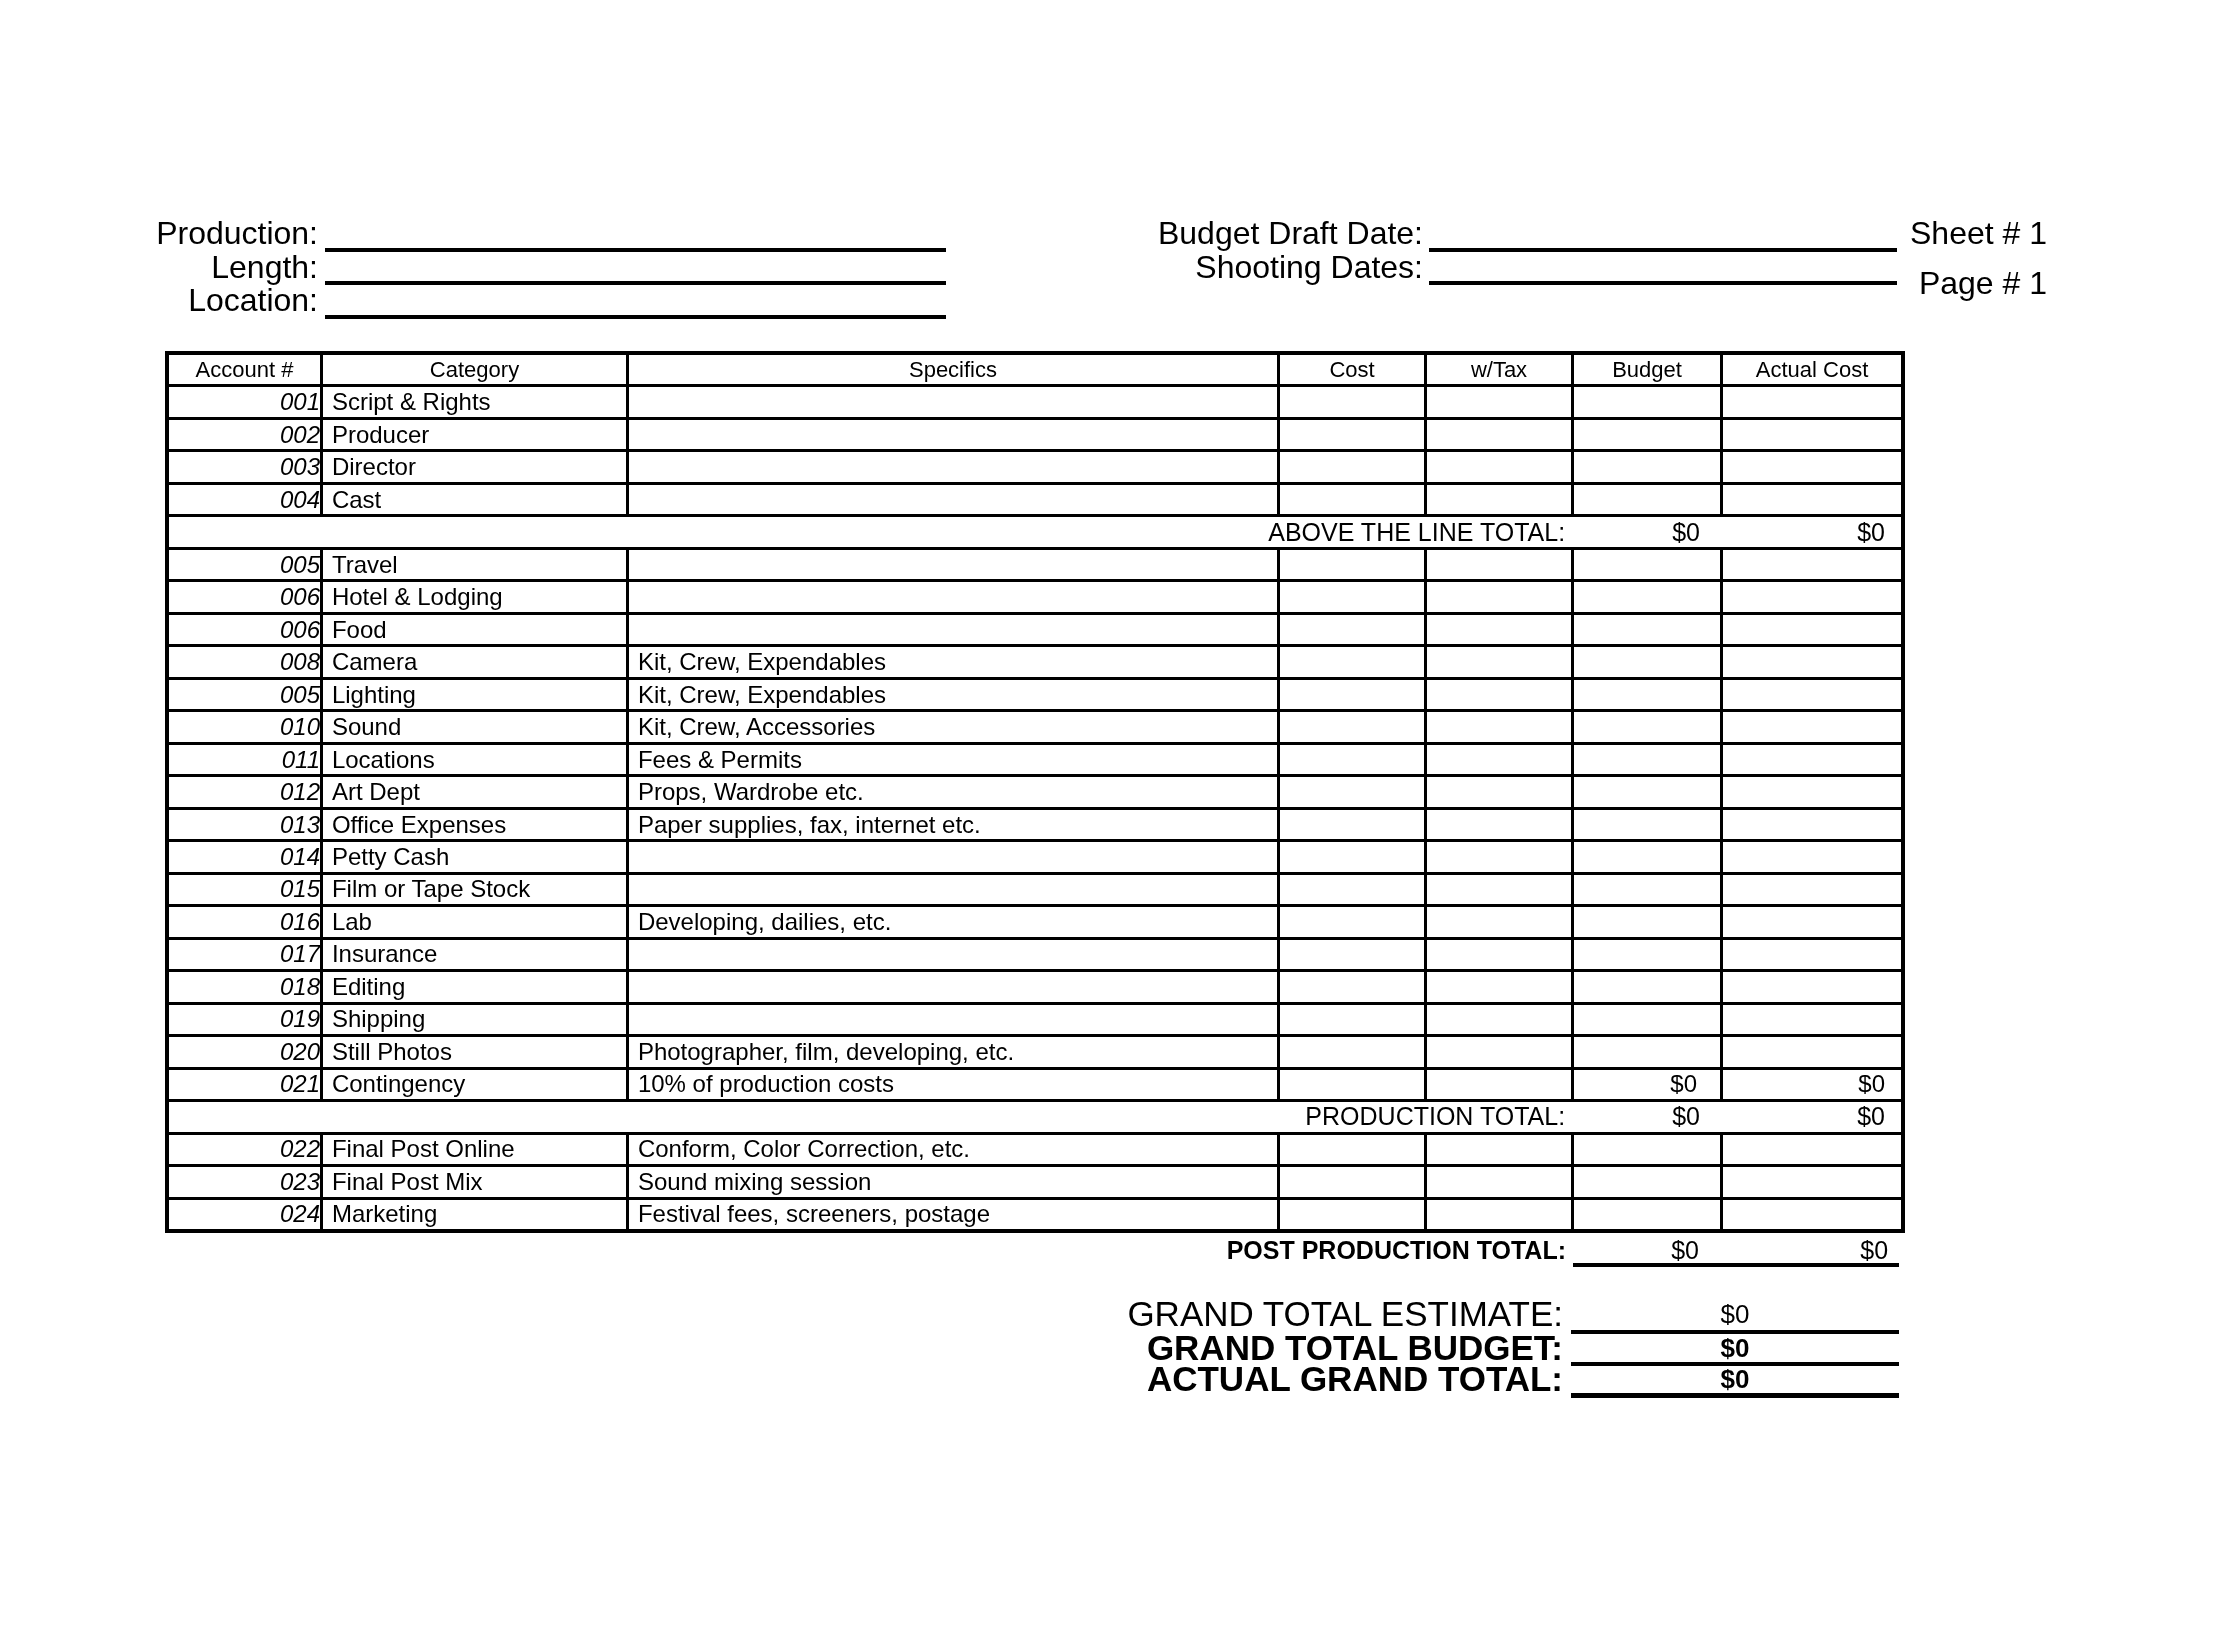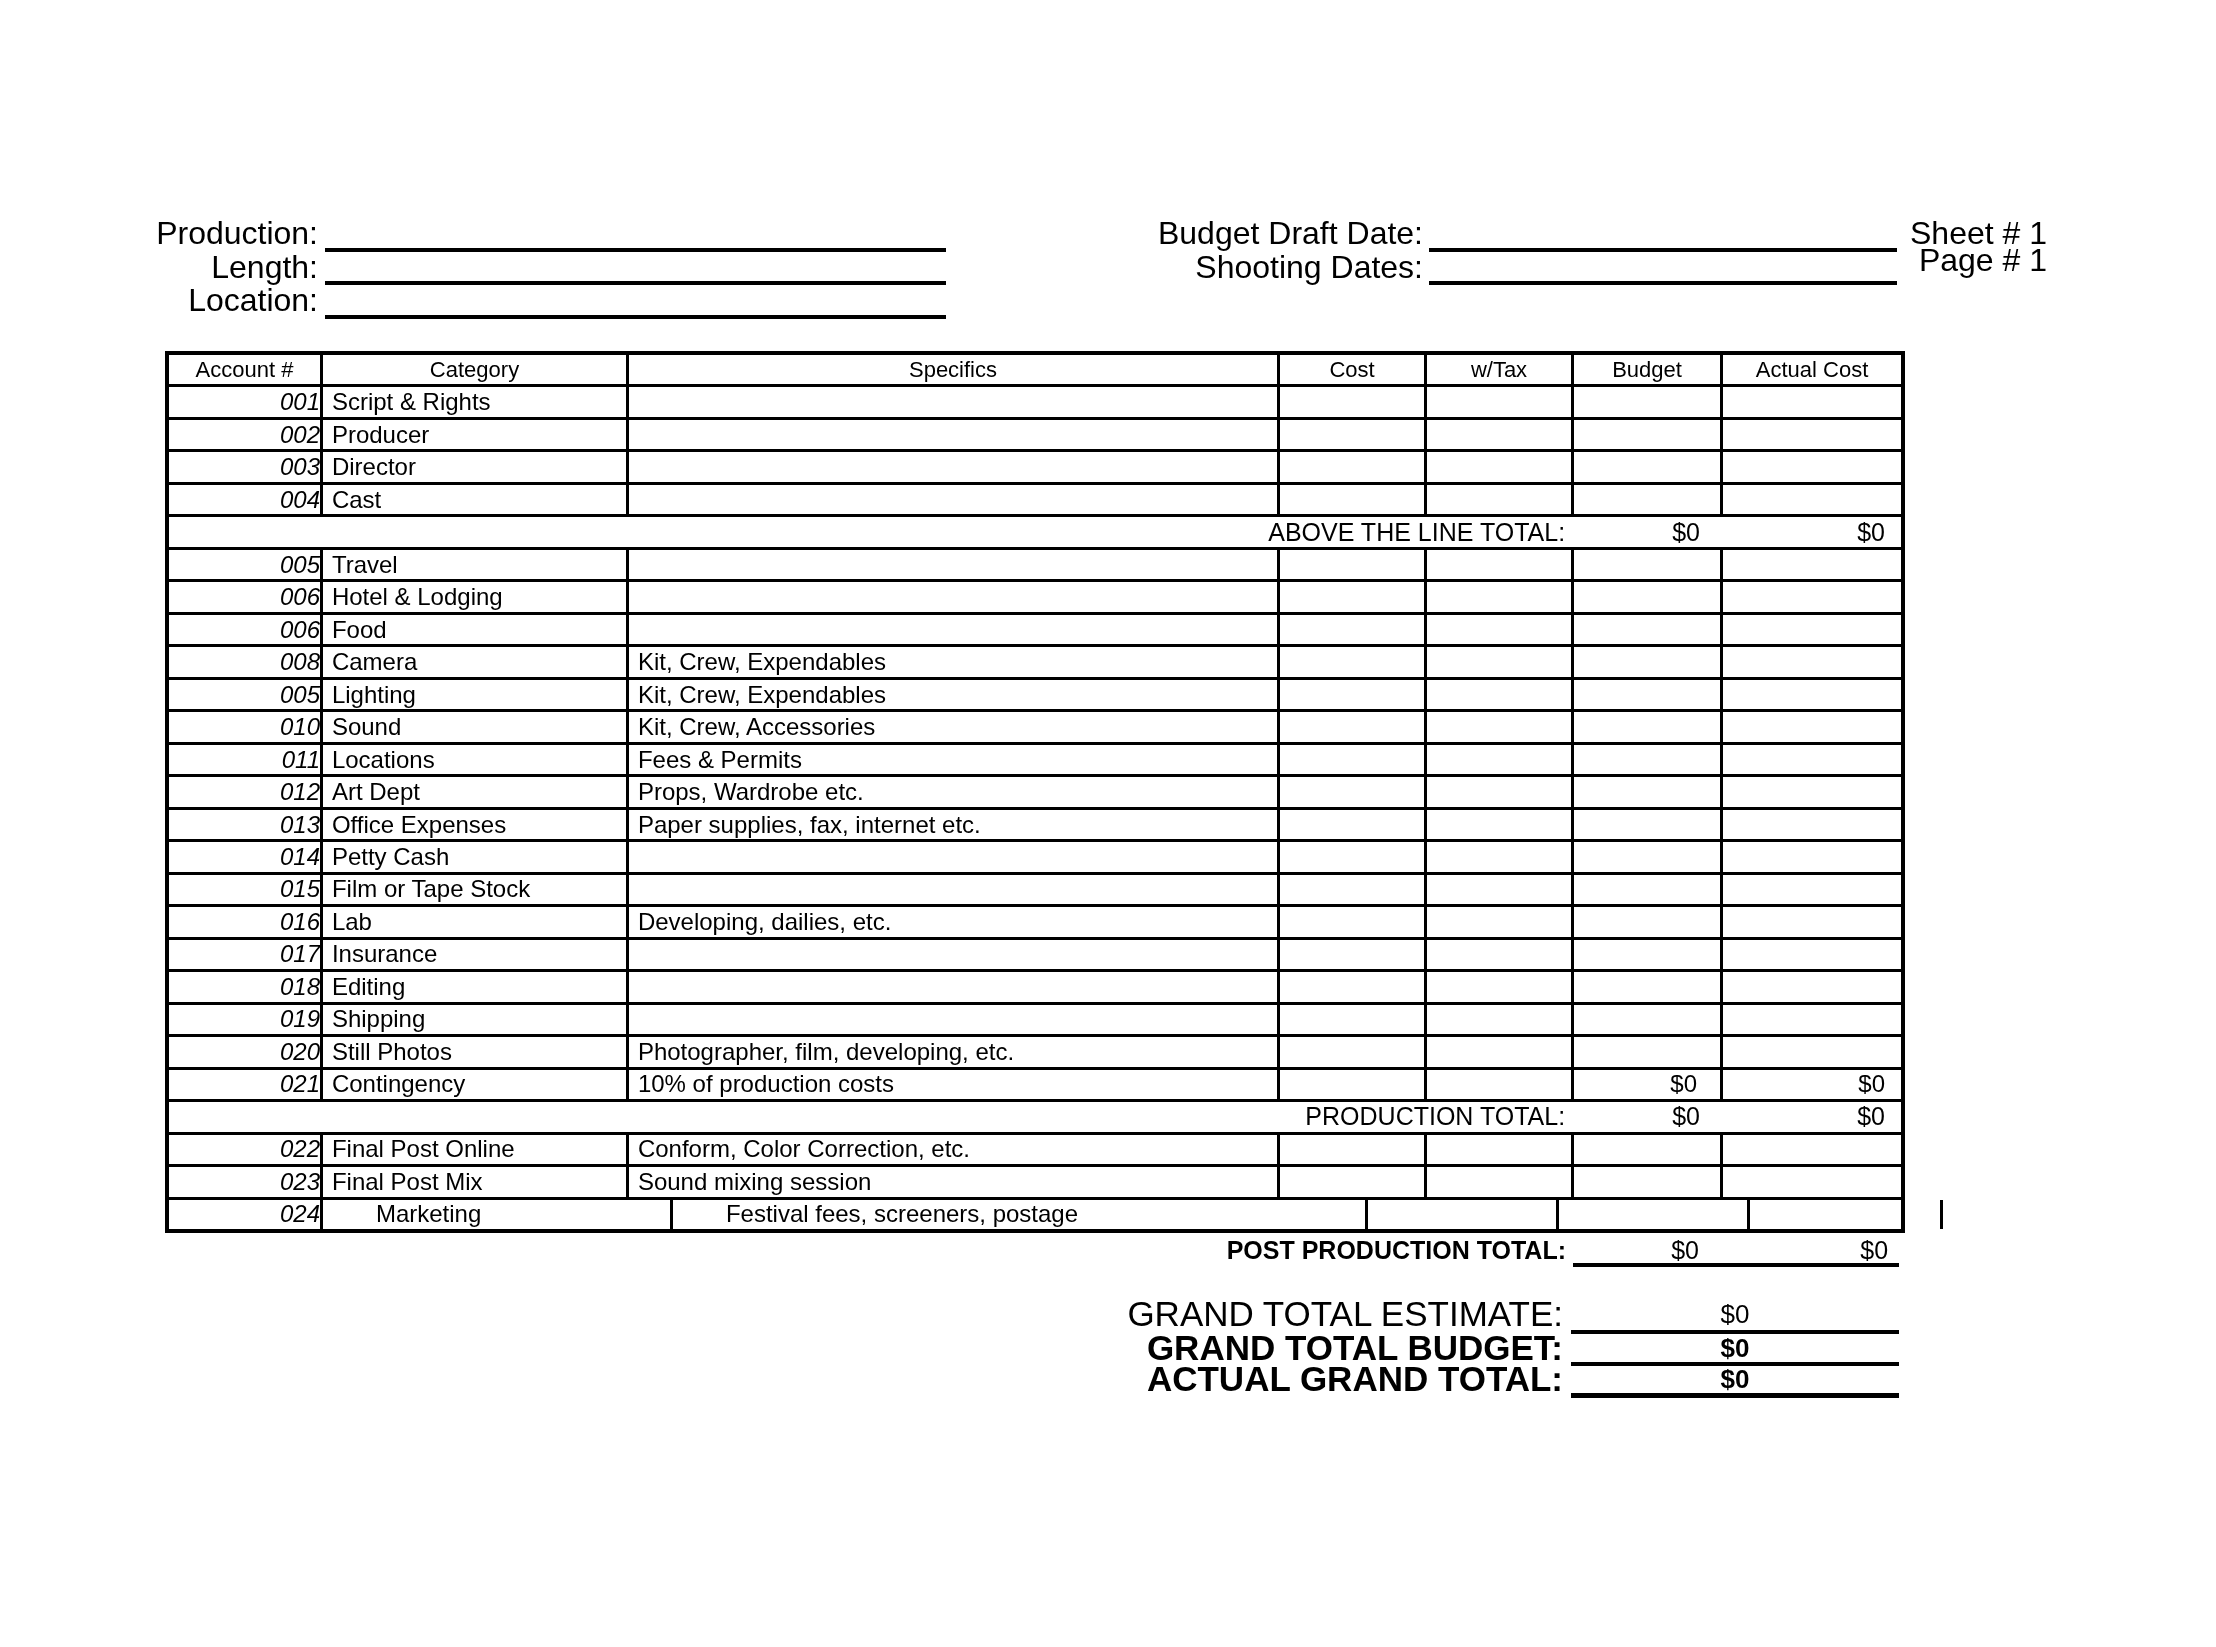--- a/index.html
+++ b/index.html
@@ -15,21 +15,21 @@
   .btable {
     position:absolute; left:165px; top:351px; width:1740px; height:882px;
     border:4.4px solid #000; box-sizing:border-box;
     display:flex; flex-direction:column;
   }
   .tr {
     flex:1; min-height:0; box-sizing:border-box;
     display:grid; grid-template-columns:154px 306px 651px 147px 147px 149px 1fr;
     border-bottom:3.5px solid #000;
   }
-  .tr:last-child { border-bottom:none;gap:44px; }
+  .tr:last-child { border-bottom:none; }
   .td {
     box-sizing:border-box; border-right:3.5px solid #000;
     display:flex; align-items:center; font-size:24px;
     white-space:nowrap; overflow:hidden;
   }
   .td.last { border-right:none; }
   .thead .td { justify-content:center; font-weight:normal; font-size:22px; }
   .acct { justify-content:flex-end; padding-right:0;font-style:italic; }
   .cat, .spec { padding-left:8.9px; }
   .num { justify-content:flex-end; }
@@ -70,21 +70,21 @@
   <div class="lbl r" style="left:89px; width:229px; top:285px;">Location:</div>
   <div class="fill-line" style="left:325px; width:621px; top:315px;"></div>
 
   <div class="lbl r" style="left:1104px; width:319px; top:218px;">Budget Draft Date:</div>
   <div class="fill-line" style="left:1429px; width:468px; top:248px;"></div>
 
   <div class="lbl r" style="left:1104px; width:319px; top:252px;text-align:right;">Shooting Dates:</div>
   <div class="fill-line" style="left:1429px; width:468px; top:281px;"></div>
 
   <div class="lbl r" style="left:1850px; width:197px; top:218px;">Sheet # 1</div>
-  <div class="lbl r" style="left:1850px; width:197px; top:245px;">Page # 1</div>
+  <div class="lbl r" style="left:1850px; width:197px; top:268px;">Page # 1</div>
 
   <div class="btable">
 
     <div class="tr thead">
       <div class="td">Account #</div>
       <div class="td">Category</div>
       <div class="td">Specifics</div>
       <div class="td">Cost</div>
       <div class="td">w/Tax</div>
       <div class="td">Budget</div>

